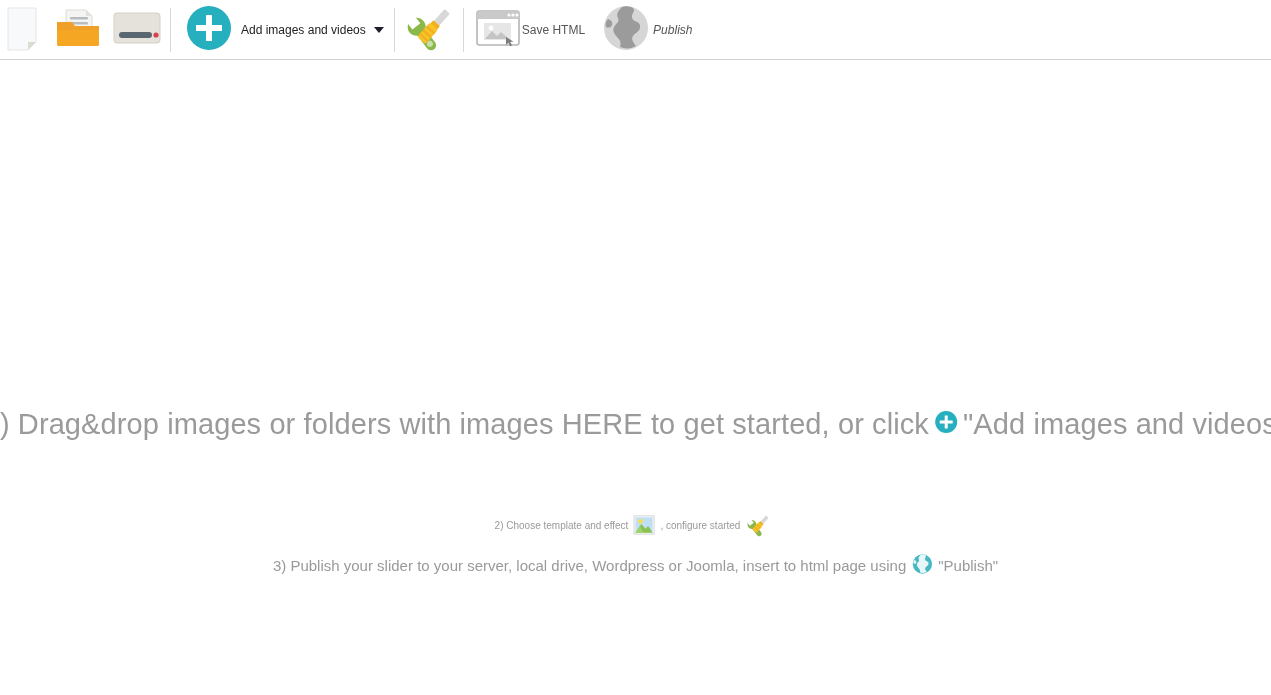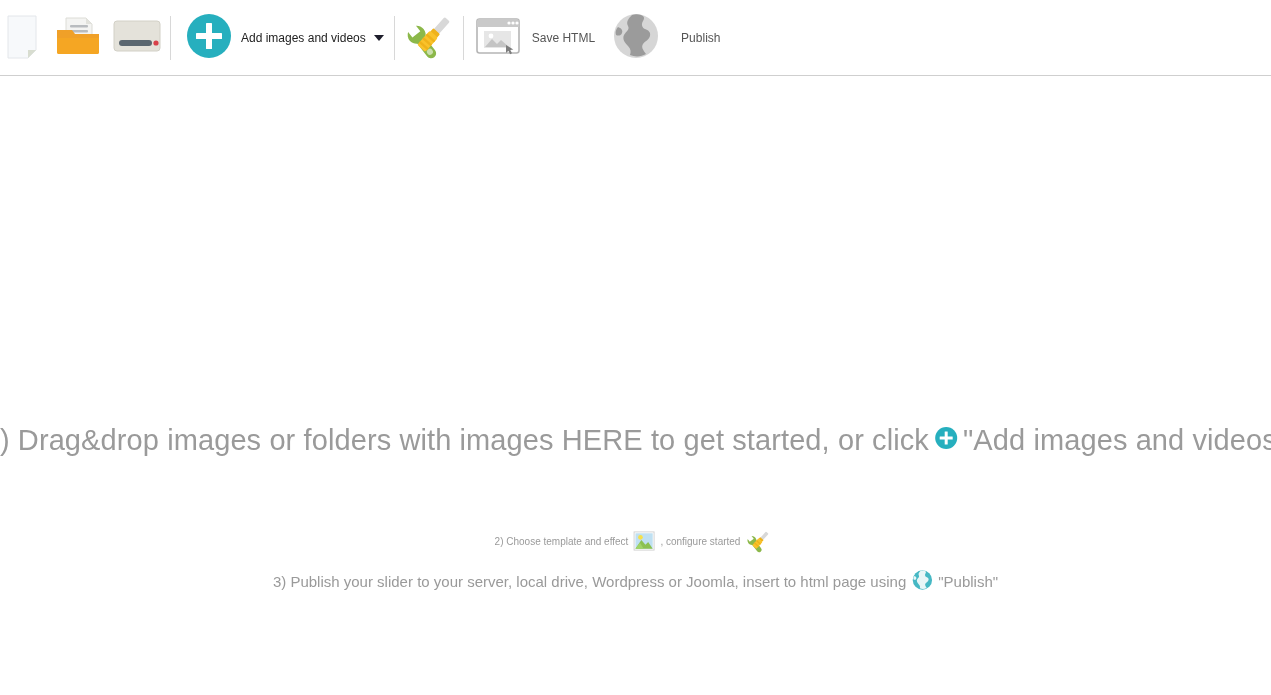--- a/index.html
+++ b/index.html
@@ -11,21 +11,21 @@
     width: 1271px;
     height: 695px;
     overflow: hidden;
     font-family: "Liberation Sans", sans-serif;
     -webkit-font-smoothing: antialiased;
   }
 
   
   #toolbar {
     position: relative;
-    height: 76px;
+    height: 60px;
     width: 1271px;
     box-sizing: border-box;
     border-bottom: 1px solid #cfcfcf;
     background: #ffffff;
     display: flex;
     align-items: center;
     overflow: hidden;
   }
   .tb-btn {
     display: flex;
@@ -186,33 +186,33 @@
         <path d="M3 9.5 a2.5 2.5 0 0 1 2.5 -2.5 h37 a2.5 2.5 0 0 1 2.5 2.5 V15 H3 Z" fill="#c9c9c9"></path>
         <circle cx="35" cy="11" r="1.6" fill="#ffffff"></circle>
         <circle cx="39" cy="11" r="1.6" fill="#ffffff"></circle>
         <circle cx="43" cy="11" r="1.6" fill="#ffffff"></circle>
         <rect x="10" y="19" width="27" height="17" fill="#e6e6e6"></rect>
         <circle cx="17" cy="24" r="2.4" fill="#ffffff"></circle>
         <path d="M11 35 l7 -8 l5 5 l4 -4 l8 7 z" fill="#c4c4c4"></path>
         <path d="M32 33 l0 8 l2.4 -2.2 l1.7 3.4 l1.9 -1 l-1.7 -3.3 l3 -0.3 z" fill="#7d7d7d"></path>
       </svg>
     </span>
-    <span class="tb-label muted" style="margin-left:10px;">Save HTML</span>
+    <span class="tb-label muted" style="margin-left:0;">Save HTML</span>
   </div>
 
 
   <div class="tb-btn" style="padding-left:16px;">
     <span class="tb-icon">
       <svg width="50" height="50" viewBox="0 0 50 50">
         <circle cx="25" cy="25" r="22" fill="#d6d6d6"></circle>
         <path d="M21 4 c-4 4 -6 7 -4 11 c2 4 -2 5 -4 9 c-2 4 1 8 4 11 c3 3 3 6 2 9 c5 2 11 2 16 -1 c-3 -4 -5 -7 -3 -10 c2 -3 6 -4 7 -8 c1 -4 -2 -6 -5 -7 c-3 -1 -4 -5 -2 -8 c2 -3 1 -5 -2 -6 c-3 -1 -6 -1 -9 0 z" fill="#9b9b9b"></path>
         <path d="M7 16 c3 1 5 3 4 6 c-1 3 -4 3 -6 2 c-1 -3 0 -6 2 -8 z" fill="#9b9b9b"></path>
       </svg>
     </span>
-    <span class="tb-label muted" style="margin-left:20px;">Publish</span>
+    <span class="tb-label muted" style="margin-left:2px;font-style:italic;">Publish</span>
   </div>
 
 </div>
 
 <div id="dropzone">
 
   <div class="step" id="step-1">
     <span>1) Drag&amp;drop images or folders with images HERE to get started, or click</span>
     <span class="inline-ic">
       <svg width="24" height="24" viewBox="0 0 48 48">

